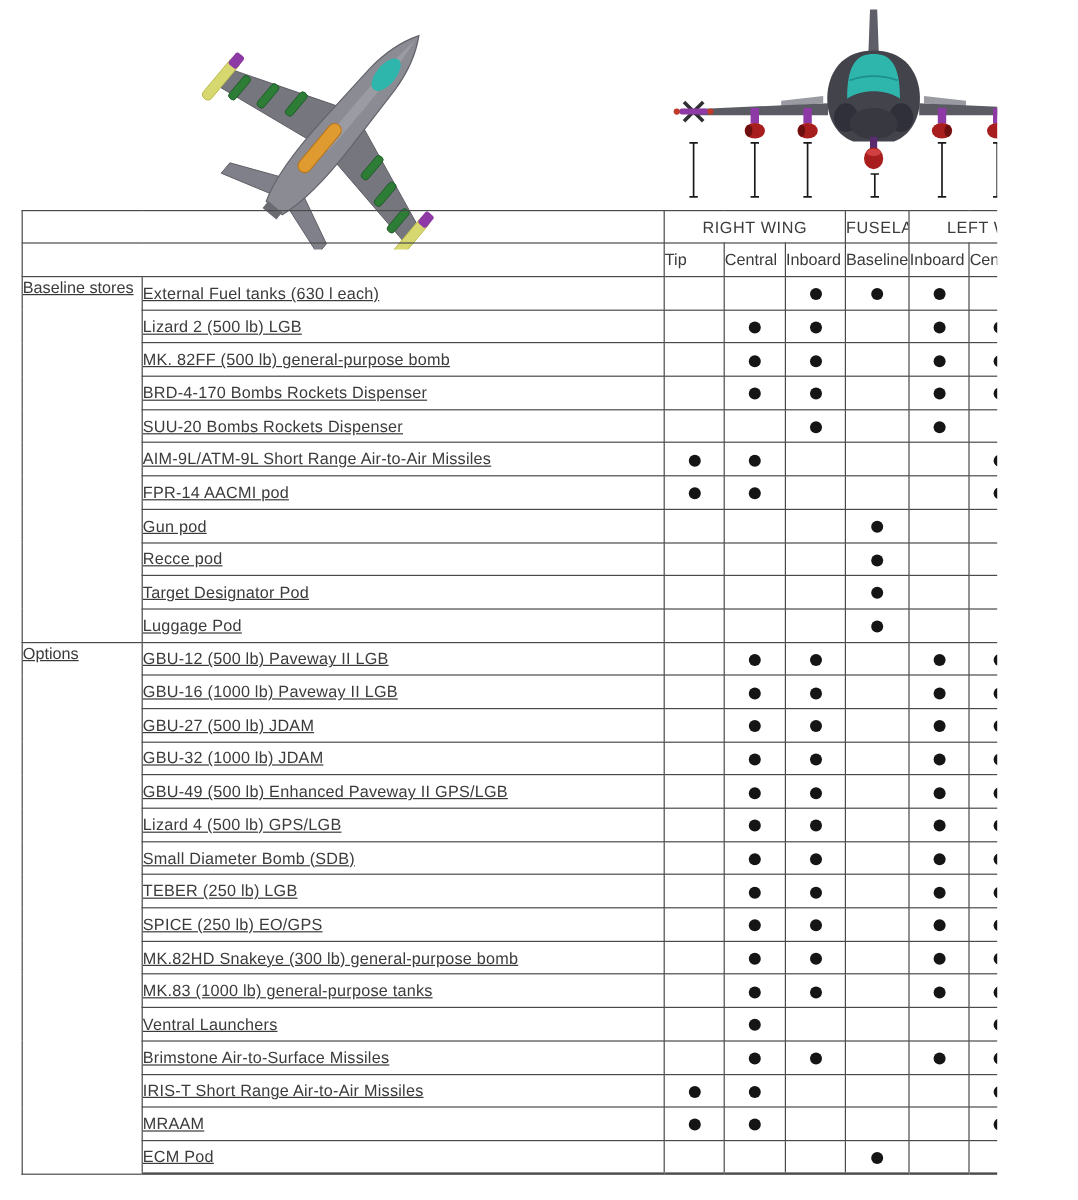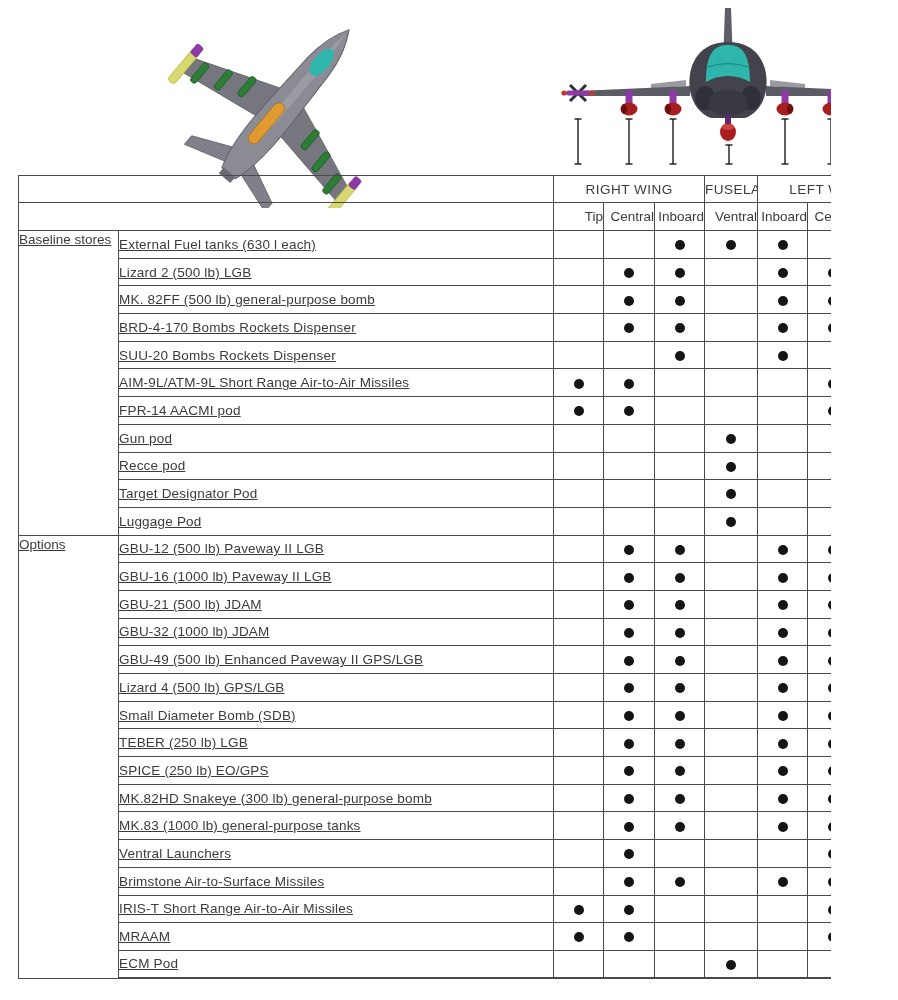--- a/index.html
+++ b/index.html
@@ -13,21 +13,21 @@
   .page{position:relative;width:831px;height:1000px;background:#ffffff;
         font-family:"Liberation Sans", sans-serif;color:var(--text);overflow:hidden;}
   .svg-topdown{position:absolute;left:130px;top:18px;}
   .svg-front{position:absolute;left:553px;top:0px;}
   table.stores{position:absolute;left:18px;top:175px;width:880px;
         border-collapse:collapse;table-layout:fixed;}
   table.stores td{border:1px solid var(--border);padding:0;color:var(--text);
         font-size:13.5px;overflow:hidden;white-space:nowrap;}
   td.spacer{border:none;}
   td.group-h{height:26px;text-align:center;font-size:9.5px;letter-spacing:.5px;}
-  td.station-h{height:27px;text-align:right;font-size:11.5px;margin-top:24px;}
+  td.station-h{height:27px;text-align:left;font-size:11.5px;margin-top:24px;}
   tr.data-row{height:27.7px;text-decoration:underline;}
   td.category{vertical-align:top;padding:4px 8px 0 8px;line-height:1.32;
         white-space:normal;font-size:13.5px;}
   td.store-name{padding-left:9px;letter-spacing:.2px;margin-left:14px;}
   td.cell{text-align:center;vertical-align:middle;}
   table.stores tbody tr:last-child td{border-bottom-width:2px;}
   .dot{display:inline-block;width:10px;height:10px;border-radius:50%;
         background:var(--dot);vertical-align:middle;}
 </style>
 </head>
@@ -188,21 +188,21 @@
           <td class="spacer" colspan="2"></td>
           <td class="group-h" colspan="3">RIGHT WING</td>
           <td class="group-h" colspan="1">FUSELAGE</td>
           <td class="group-h" colspan="3">LEFT WING</td>
         </tr>
         <tr>
           <td class="spacer" colspan="2"></td>
           <td class="station-h">Tip</td>
           <td class="station-h">Central</td>
           <td class="station-h">Inboard</td>
-          <td class="station-h">Ventral</td>
+          <td class="station-h">Baseline</td>
           <td class="station-h">Inboard</td>
           <td class="station-h">Central</td>
           <td class="station-h">Tip</td>
         </tr>
       </thead>
     <tbody>
         <tr class="data-row">
           <td class="category" rowspan="11">Baseline stores</td>
           <td class="store-name">External Fuel tanks (630 l each)</td>
           <td class="cell"></td>
@@ -328,21 +328,21 @@
           <td class="store-name">GBU-16 (1000 lb) Paveway II LGB</td>
           <td class="cell"></td>
           <td class="cell"><span class="dot"></span></td>
           <td class="cell"><span class="dot"></span></td>
           <td class="cell"></td>
           <td class="cell"><span class="dot"></span></td>
           <td class="cell"><span class="dot"></span></td>
           <td class="cell"></td>
         </tr>
         <tr class="data-row">
-          <td class="store-name">GBU-21 (500 lb) JDAM</td>
+          <td class="store-name">GBU-27 (500 lb) JDAM</td>
           <td class="cell"></td>
           <td class="cell"><span class="dot"></span></td>
           <td class="cell"><span class="dot"></span></td>
           <td class="cell"></td>
           <td class="cell"><span class="dot"></span></td>
           <td class="cell"><span class="dot"></span></td>
           <td class="cell"></td>
         </tr>
         <tr class="data-row">
           <td class="store-name">GBU-32 (1000 lb) JDAM</td>

